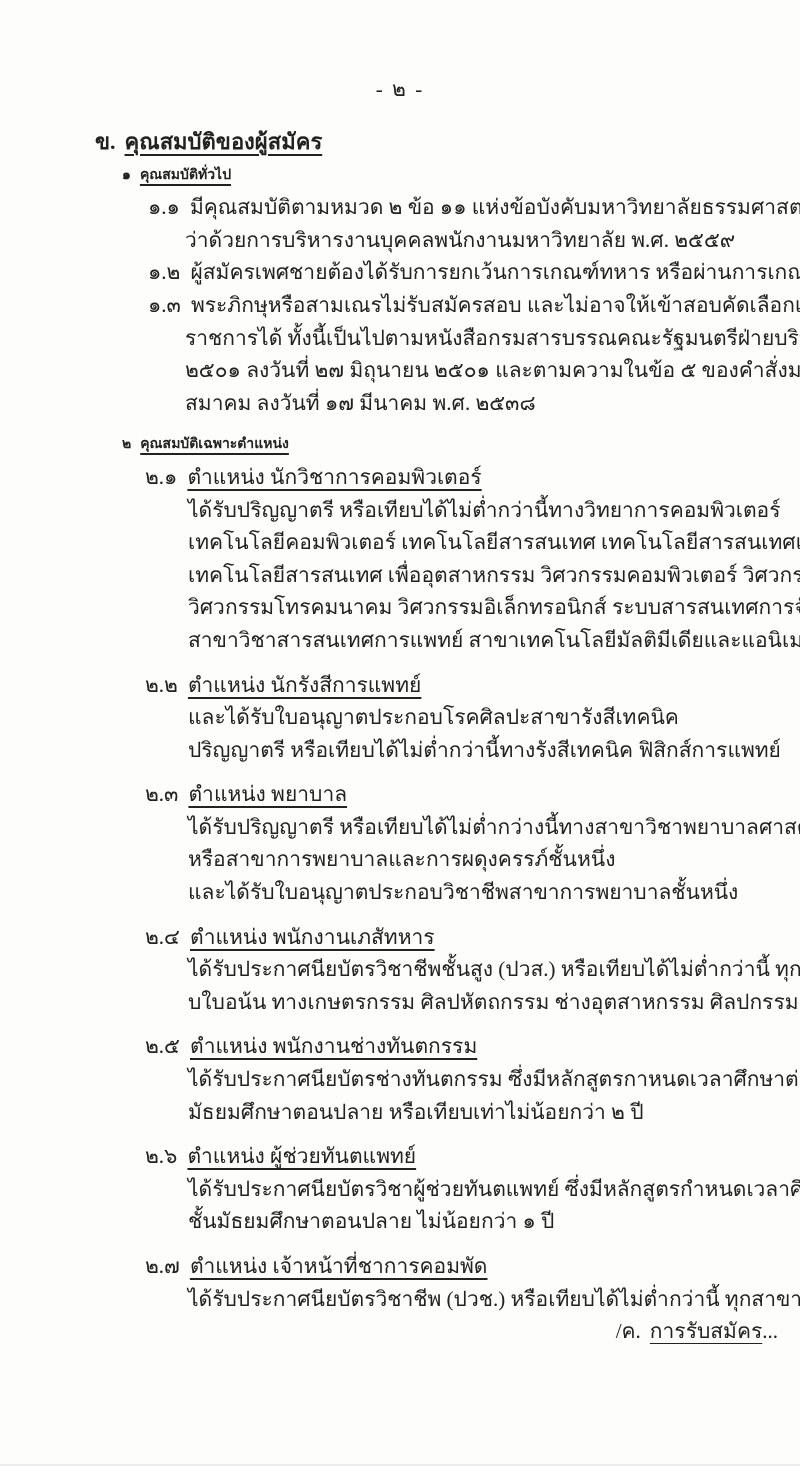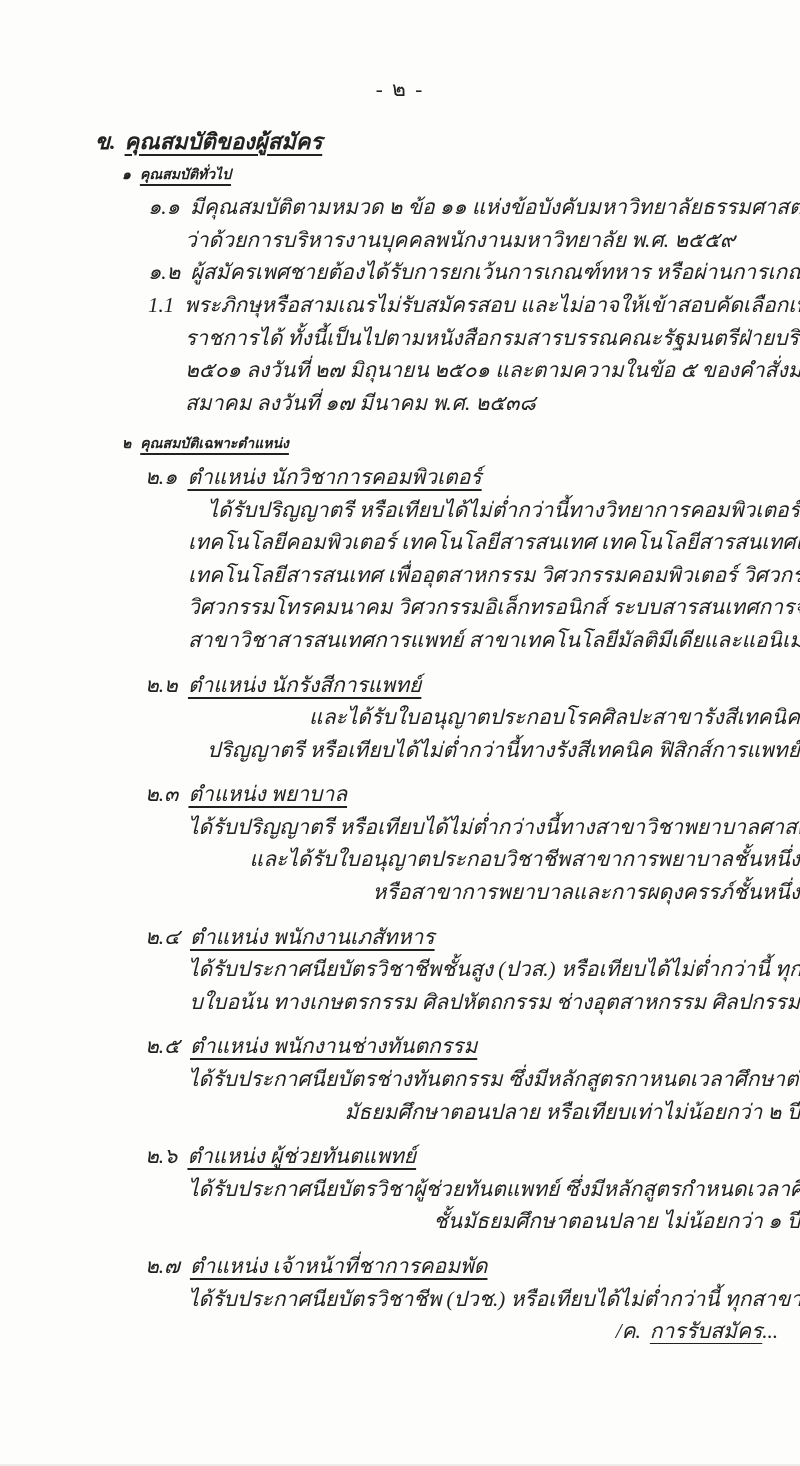--- a/index.html
+++ b/index.html
@@ -9,34 +9,34 @@
     color:#222220;
     font-family:"Liberation Serif","DejaVu Serif",serif;
     font-size:21px;
     line-height:32.6px;
     overflow:hidden;
     position:relative;
     -webkit-font-smoothing:antialiased;
   }
   .page{padding-top:74px;}
   .pagenum{text-align:center;line-height:30px;letter-spacing:2px;}
-  .line{height:32.6px;white-space:nowrap;font-style:italic;}
+  .line{height:32.6px;white-space:nowrap;}
   .u{
     text-decoration:underline;
     text-decoration-thickness:1.6px;
     text-underline-offset:5px;
   }
   .bold{font-weight:700;}
   .h-b{margin-left:95px;margin-top:22px;font-size:22px;}
   .h-sub{margin-left:122px;font-size:14px;}
   .h-sub2{margin-top:9px;}
   .il1{margin-left:148px;}
   .il2{margin-left:185px;}
   .pl1{margin-left:145px;}
-  .pl2{margin-left:188px;text-align:right;}
+  .pl2{margin-left:188px;}
   .pos{margin-top:12px;}
   .pos-first{margin-top:0;}
   .num{margin-right:10px;}
   .numsp{margin-right:9px;}
   .footer{
     margin-top:0;
     text-align:right;
     padding-right:22px;
   }
   .footer .u{text-decoration-thickness:1.4px;}
@@ -64,21 +64,21 @@
   <div class="line il1">
     <span class="num">๑.๑</span><span>มีคุณสมบัติตามหมวด ๒ ข้อ ๑๑ แห่งข้อบังคับมหาวิทยาลัยธรรมศาสตร์</span>
   </div>
   <div class="line il2">ว่าด้วยการบริหารงานบุคคลพนักงานมหาวิทยาลัย พ.ศ. ๒๕๕๙</div>
 
   <div class="line il1">
     <span class="num">๑.๒</span><span>ผู้สมัครเพศชายต้องได้รับการยกเว้นการเกณฑ์ทหาร หรือผ่านการเกณฑ์ทหารแล้ว</span>
   </div>
 
   <div class="line il1">
-    <span class="num">1.1</span><span>พระภิกษุหรือสามเณรไม่รับสมัครสอบ และไม่อาจให้เข้าสอบคัดเลือกเพื่อบรรจุเข้ารับ</span>
+    <span class="num">๑.๓</span><span>พระภิกษุหรือสามเณรไม่รับสมัครสอบ และไม่อาจให้เข้าสอบคัดเลือกเพื่อบรรจุเข้ารับ</span>
   </div>
   <div class="line il2">ราชการได้ ทั้งนี้เป็นไปตามหนังสือกรมสารบรรณคณะรัฐมนตรีฝ่ายบริหาร ที่ นว ๘๙/</div>
   <div class="line il2">๒๕๐๑ ลงวันที่ ๒๗ มิถุนายน ๒๕๐๑ และตามความในข้อ ๕ ของคำสั่งมหาเถร</div>
   <div class="line il2">สมาคม ลงวันที่ ๑๗ มีนาคม พ.ศ. ๒๕๓๘</div>
 
   <div class="line h-sub h-sub2 bold">
     <span class="numsp">๒</span><span class="u">คุณสมบัติเฉพาะตำแหน่ง</span>
   </div>
 
   <div class="pos pos-first">
@@ -98,22 +98,22 @@
     </div>
     <div class="line pl2">และได้รับใบอนุญาตประกอบโรคศิลปะสาขารังสีเทคนิค</div>
     <div class="line pl2">ปริญญาตรี หรือเทียบได้ไม่ต่ำกว่านี้ทางรังสีเทคนิค ฟิสิกส์การแพทย์</div>
   </div>
 
   <div class="pos">
     <div class="line pl1">
       <span class="num">๒.๓</span><span class="u">ตำแหน่ง พยาบาล</span>
     </div>
     <div class="line pl2">ได้รับปริญญาตรี หรือเทียบได้ไม่ต่ำกว่างนี้ทางสาขาวิชาพยาบาลศาสตร์</div>
+    <div class="line pl2">หรือสาขาการพยาบาลและการผดุงครรภ์ชั้นหนึ่ง</div>
     <div class="line pl2">และได้รับใบอนุญาตประกอบวิชาชีพสาขาการพยาบาลชั้นหนึ่ง</div>
-    <div class="line pl2">หรือสาขาการพยาบาลและการผดุงครรภ์ชั้นหนึ่ง</div>
   </div>
 
   <div class="pos">
     <div class="line pl1">
       <span class="num">๒.๔</span><span class="u">ตำแหน่ง พนักงานเภสัทหาร</span>
     </div>
     <div class="line pl2">ได้รับประกาศนียบัตรวิชาชีพชั้นสูง (ปวส.) หรือเทียบได้ไม่ต่ำกว่านี้ ทุกสาขาวิชา</div>
     <div class="line pl2">บใบอน้น ทางเกษตรกรรม ศิลปหัตถกรรม ช่างอุตสาหกรรม ศิลปกรรม</div>
   </div>
 

